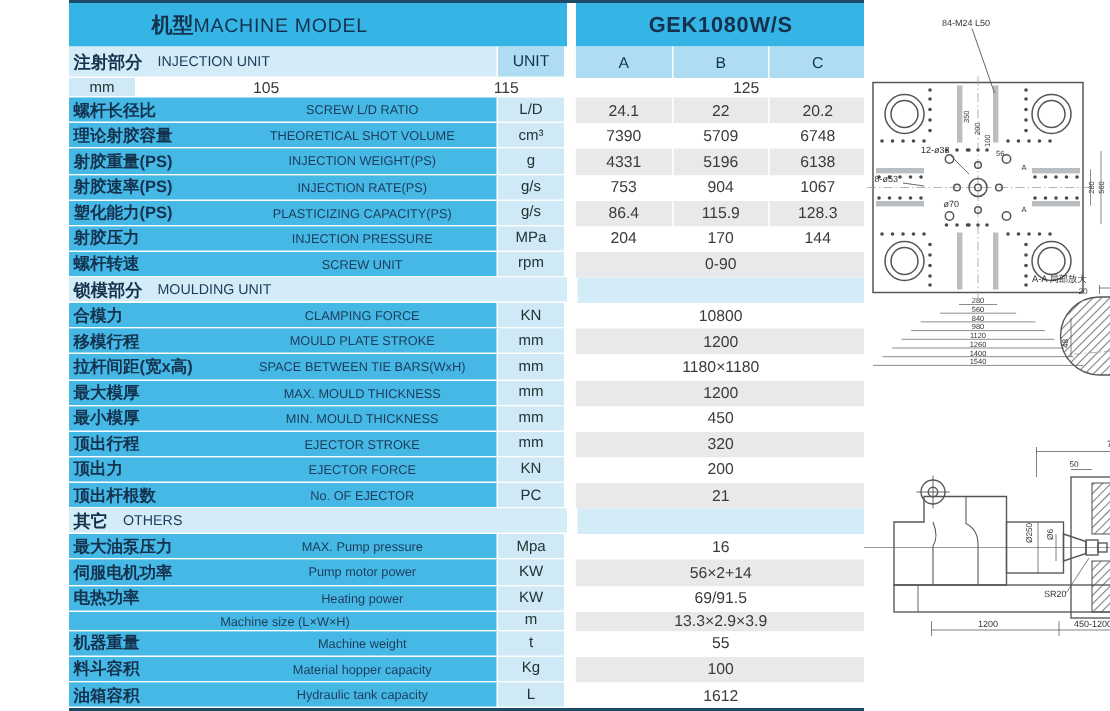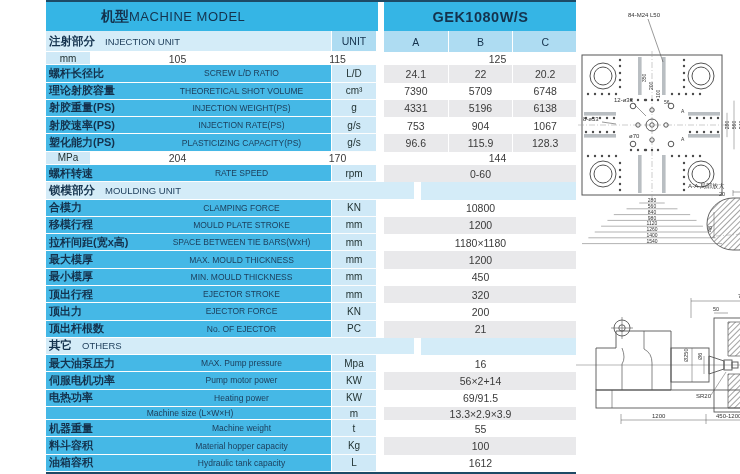--- a/index.html
+++ b/index.html
@@ -33,21 +33,21 @@
 
   
   .hdr .left{width:332px;background:#35b5e5;display:flex;align-items:center;
              border-right:0;}
   .hdr .left .cn{font-size:14px;font-weight:bold;color:#14324d;padding-left:55px;}
   .hdr .left .en{flex:1;text-align:left;font-size:13px;color:#14324d;letter-spacing:.5px;}
   .hdr .model{flex:1;background:#35b5e5;display:flex;align-items:center;justify-content:center;
               font-size:14.5px;font-weight:bold;color:#14324d;letter-spacing:.5px;}
 
   
-  .secband{width:368px;background:#d4ecf8;display:flex;align-items:center;
+  .secband{width:332px;background:#d4ecf8;display:flex;align-items:center;
            border-bottom:1px solid #fff;padding-left:3px;}
   .secband .cn{font-size:11.5px;font-weight:bold;color:#14324d;white-space:nowrap;}
   .secband .en{font-size:9.5px;color:#1c3c59;padding-left:10px;white-space:nowrap;}
   .sec1 .secband{width:286px;border-right:1px solid #fff;}
   .colhead{background:#aedcf2 !important;color:#14324d !important;font-size:10.5px;}
   .valband{flex:3;background:#d4ecf8;border-left:1px solid #fff;}
 
   
   #draw{position:absolute;left:530px;top:0;width:210px;height:474px;background:#fff;}
   svg text{font-family:"Liberation Sans","DejaVu Sans",sans-serif;fill:#333;}
@@ -122,37 +122,41 @@
           <div class="cell val">753</div>
           <div class="cell val">904</div>
           <div class="cell val">1067</div>
         </div><div class="row">
           <div class="cell lab">
             <div class="cn">塑化能力(PS)</div>
             <div class="en">PLASTICIZING CAPACITY(PS)</div>
           </div>
           <div class="cell unit">g/s</div>
           <div class="gapcol"></div>
-          <div class="cell val shade">96.6</div>
+          <div class="cell val shade">86.4</div>
           <div class="cell val shade">115.9</div>
           <div class="cell val shade">128.3</div>
         </div><div class="row">
+          <div class="cell lab">
+            <div class="cn">射胶压力</div>
+            <div class="en">INJECTION PRESSURE</div>
+          </div>
           <div class="cell unit">MPa</div>
           <div class="gapcol"></div>
           <div class="cell val">204</div>
           <div class="cell val">170</div>
           <div class="cell val">144</div>
         </div><div class="row">
           <div class="cell lab">
             <div class="cn">螺杆转速</div>
-            <div class="en">RATE SPEED</div>
+            <div class="en">SCREW UNIT</div>
           </div>
           <div class="cell unit">rpm</div>
           <div class="gapcol"></div>
-          <div class="cell val merged shade">0-60</div>
+          <div class="cell val merged shade">0-90</div>
         </div><div class="row">
           <div class="cell secband">
             <div class="cn">锁模部分</div>
             <div class="en">MOULDING UNIT</div>
           </div>
           <div class="gapcol"></div>
           <div class="cell valband"></div>
         </div><div class="row">
           <div class="cell lab">
             <div class="cn">合模力</div>

